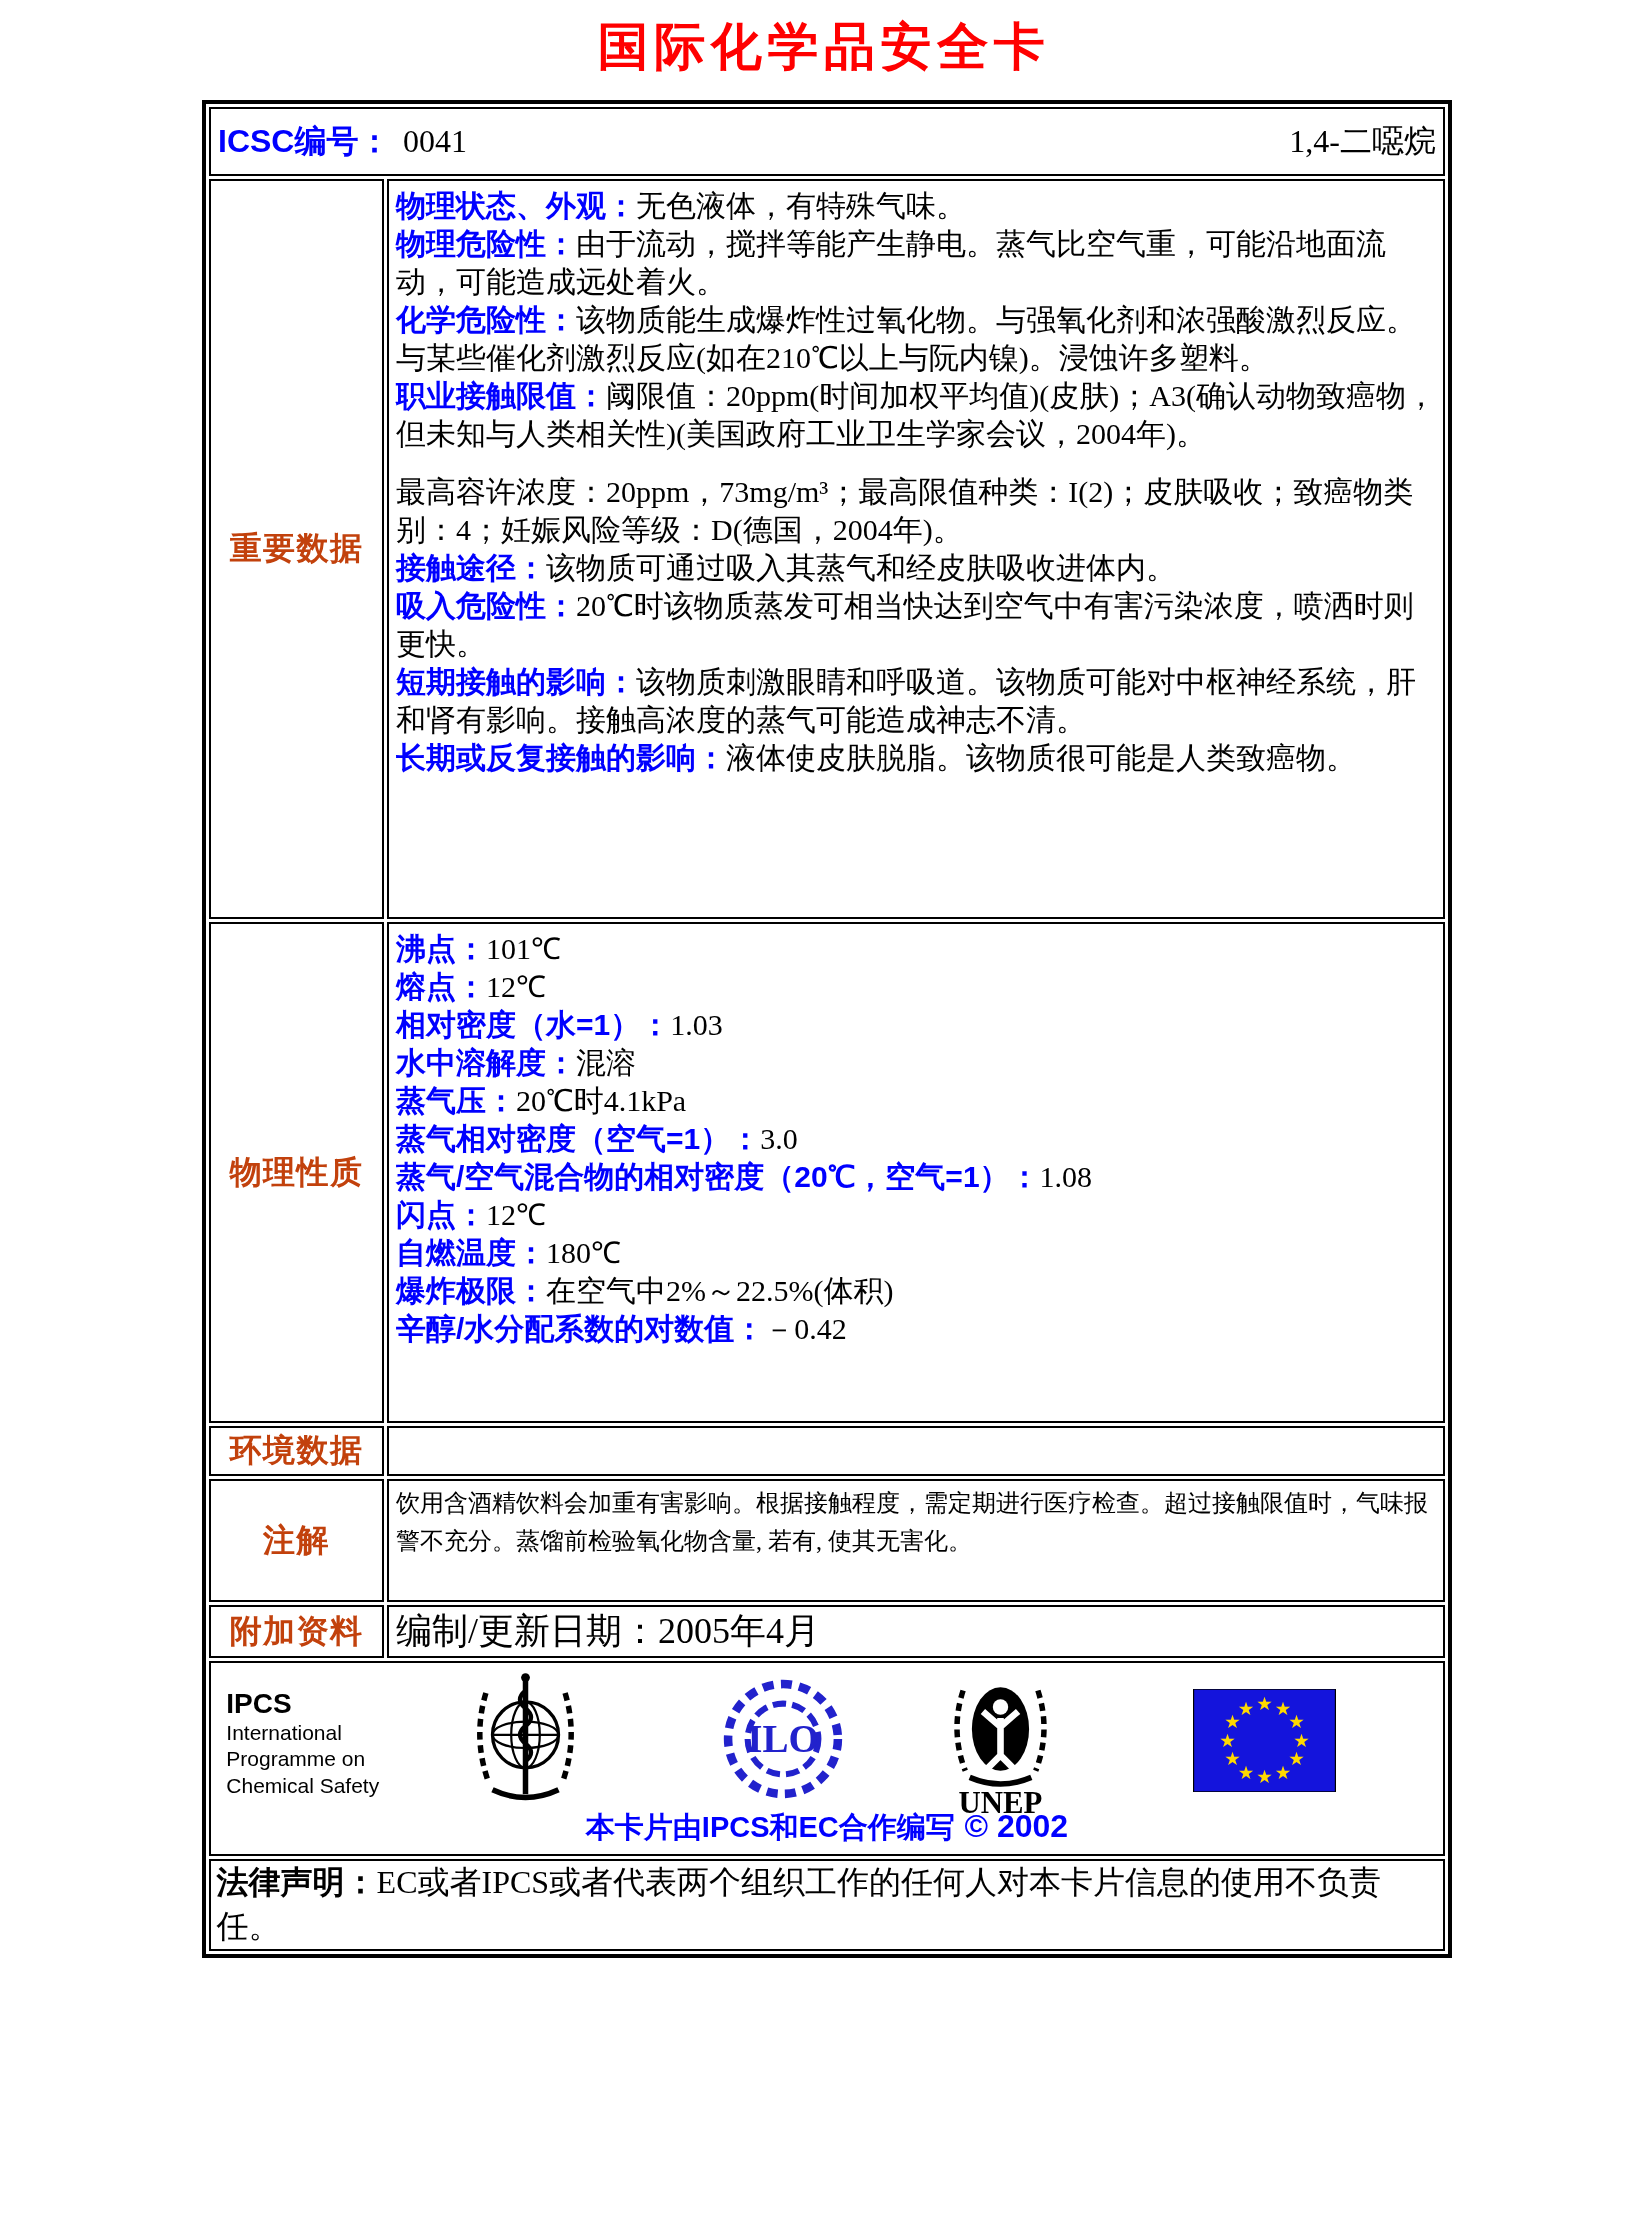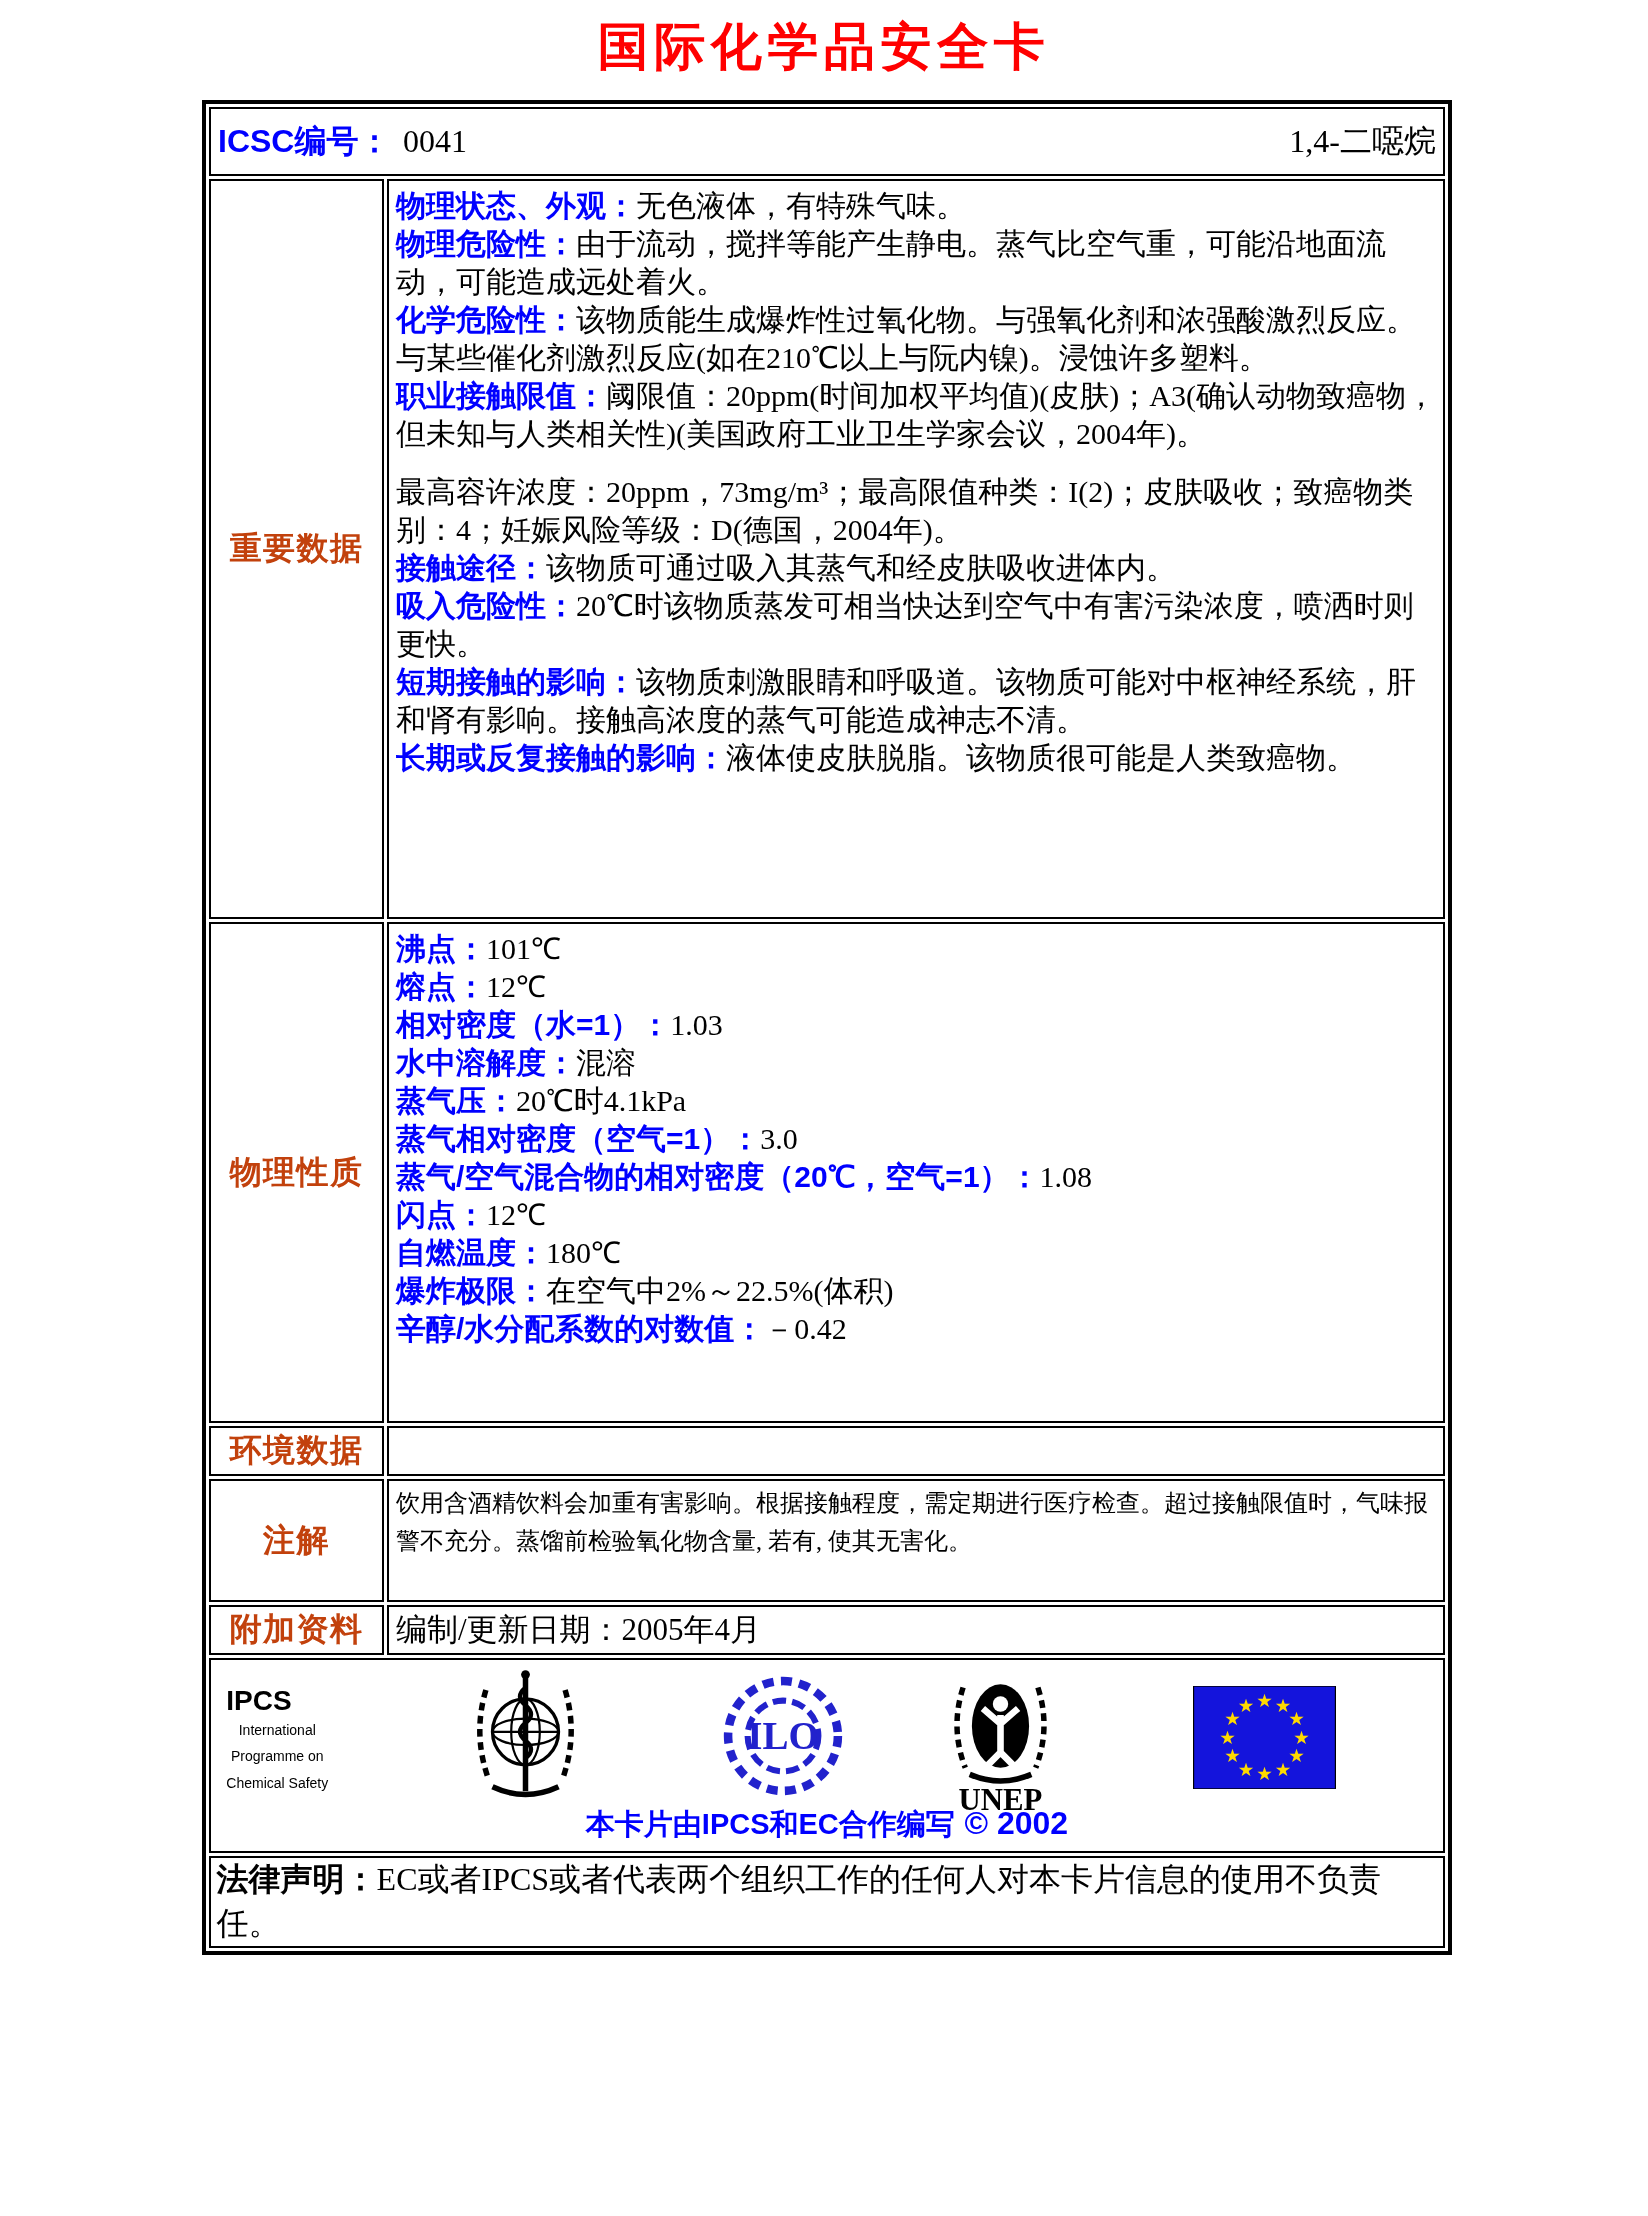--- a/index.html
+++ b/index.html
@@ -18,25 +18,25 @@
   .header-value{margin-left:12.5px;font-size:32px;}
   .header-right{font-size:32px;}
   .label-cell{text-align:center;vertical-align:middle;color:#c2410c;font-weight:bold;
         font-size:32px;font-family:"Liberation Sans",sans-serif;letter-spacing:1.4px;}
   .content-cell{vertical-align:top;padding:5.6px 7px;font-size:30px;line-height:38px;}
   .item{margin:0;}
   .item.no-label{margin-top:20px;}
   .item-label{color:#0000FF;font-weight:bold;font-family:"Liberation Sans",sans-serif;}
   .item-text{color:#000;}
   .notes-cell{vertical-align:top;padding:2.8px 7px;font-size:24px;line-height:38px;}
-  .addl-cell{vertical-align:middle;padding:0 7px;font-size:31px;}
+  .addl-cell{vertical-align:middle;padding:0 7px;font-size:36px;}
   .logos-cell{height:191px;position:relative;padding:0;}
   .ipcs-block{position:absolute;left:15.3px;top:25px;font-family:"Liberation Sans",sans-serif;}
   .ipcs-acronym{font-size:28px;font-weight:bold;line-height:32px;}
-  .ipcs-line{font-size:14px;line-height:26.4px;text-align:center;}
+  .ipcs-line{font-size:21px;line-height:26.4px;}
   .logo{position:absolute;}
   .logo-who{left:259px;top:8.3px;}
   .logo-ilo{left:511px;top:15.3px;}
   .logo-unep{left:734px;top:11px;}
   .logo-eu{left:982px;top:26.4px;}
   .caption-bar{position:absolute;left:0;bottom:5.6px;width:100%;text-align:center;
         color:#0000FF;font-weight:bold;font-size:29px;font-family:"Liberation Sans",sans-serif;}
   .caption-copyright{font-size:32px;font-weight:bold;margin-left:9.7px;}
   .legal-cell{height:63px;vertical-align:middle;padding:0 5.6px;font-size:32px;}
   .legal-label{font-weight:bold;font-family:"Liberation Sans",sans-serif;color:#000;}

